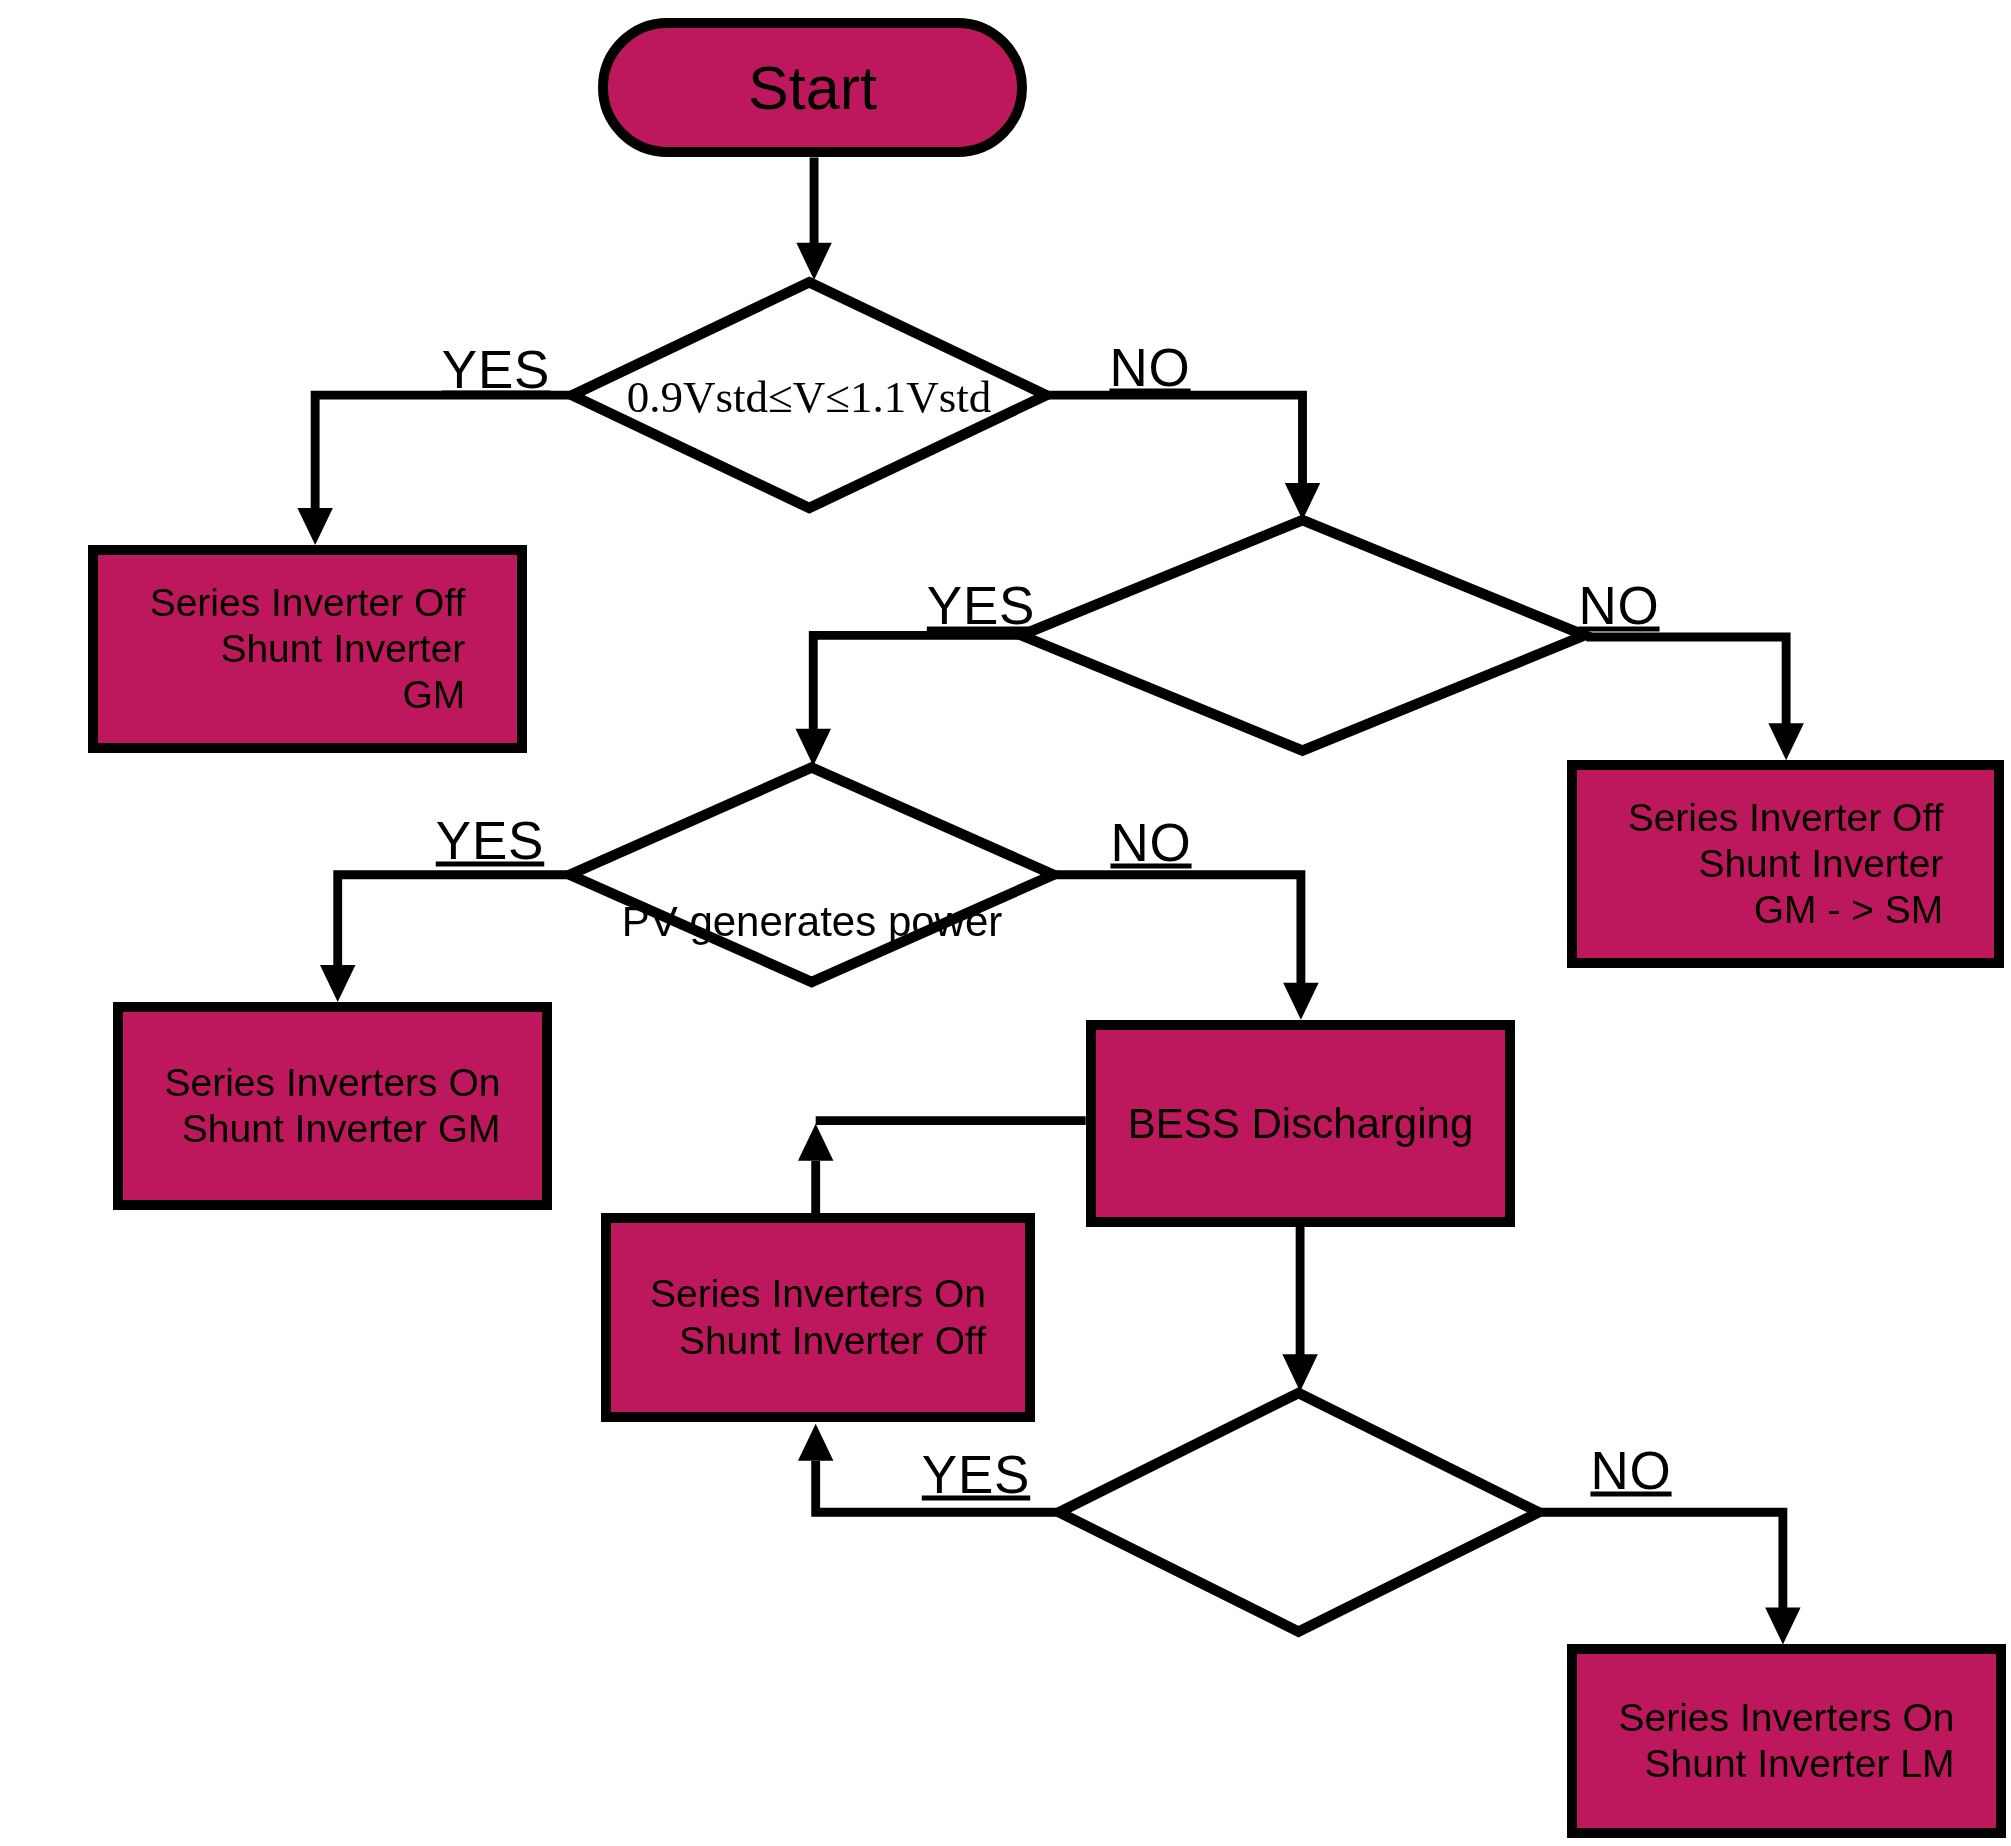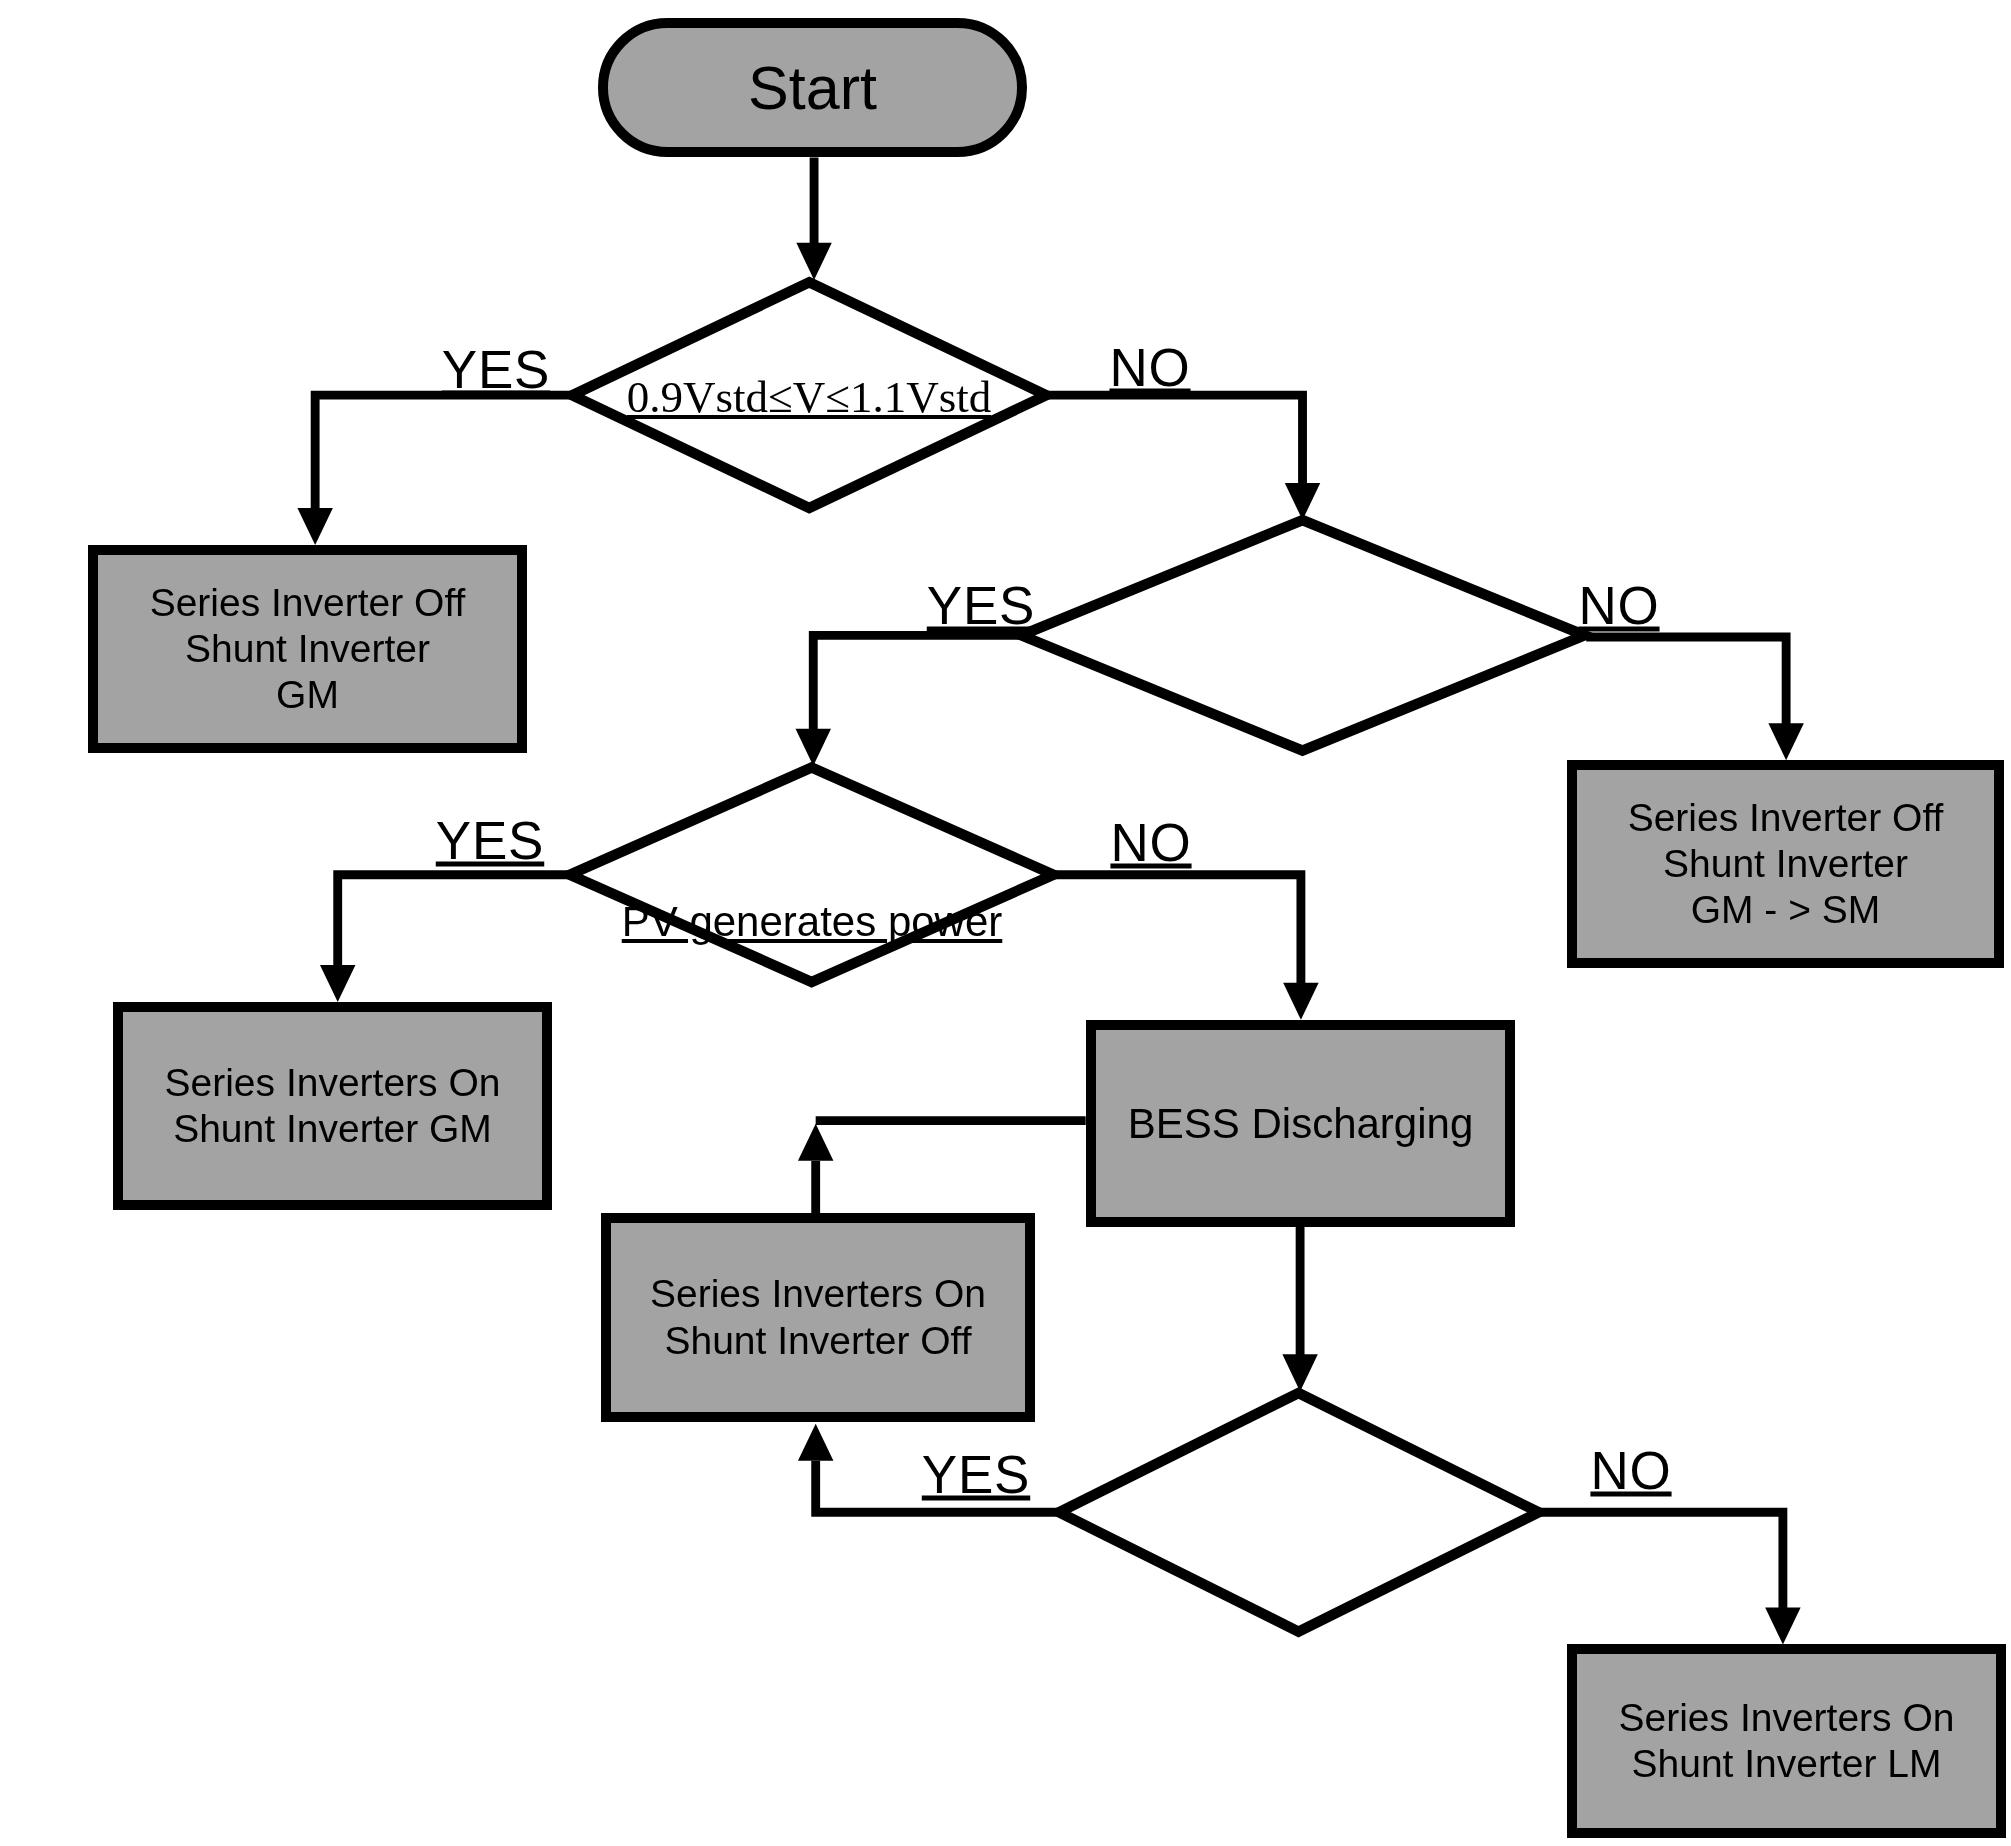--- a/index.html
+++ b/index.html
@@ -20,43 +20,42 @@
     position: absolute;
     left: 0;
     top: 0;
     width: 2011px;
     height: 1847px;
   }
   .node {
     position: absolute;
     box-sizing: border-box;
     border: 10.5px solid #000;
-    background: #a3a3a3;
+    background: #be185d;
     display: flex;
     align-items: center;
     justify-content: center;
-    text-align: center;
+    text-align: right;
   }
   .stadium {
     border-radius: 73px;
     font-size: 61px;
   }
   .process {
     font-size: 39px;
     line-height: 1.18;
   }
   .multiline {
     white-space: pre-line;
   }
   .dlabel {
     position: absolute;
     transform: translate(-50%, -50%);
     text-align: left;
     white-space: nowrap;
-    text-decoration: underline;
   }
   .serif {
     font-family: "Liberation Serif", serif;
   }
   .branch {
     position: absolute;
     transform: translate(-50%, -50%);
     font-size: 53px;
     letter-spacing: 0.8px;
     text-decoration: underline;

